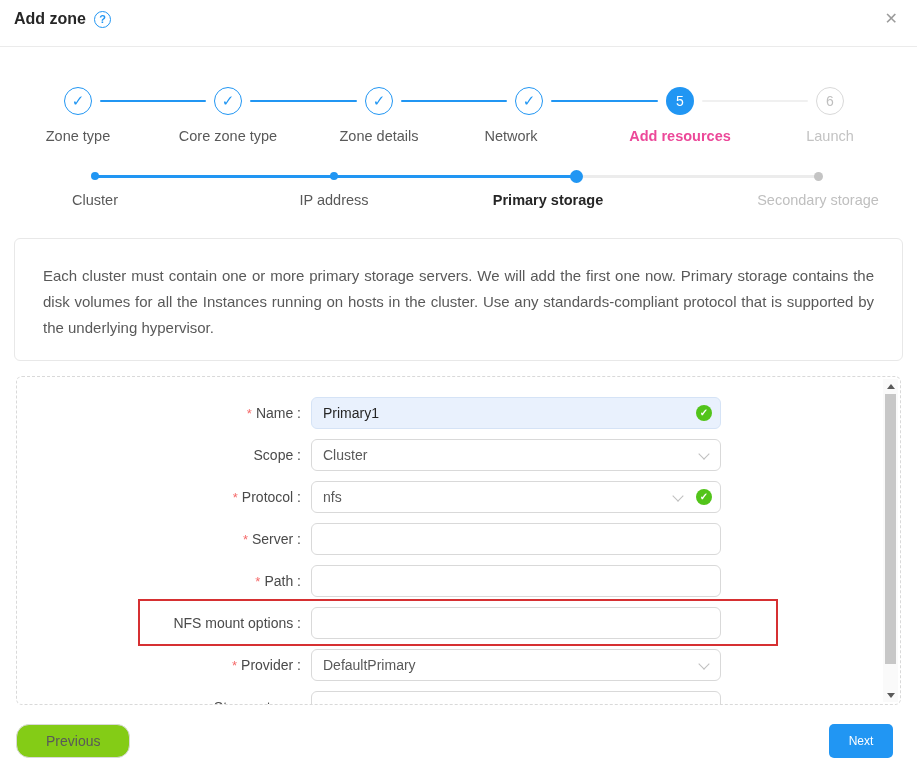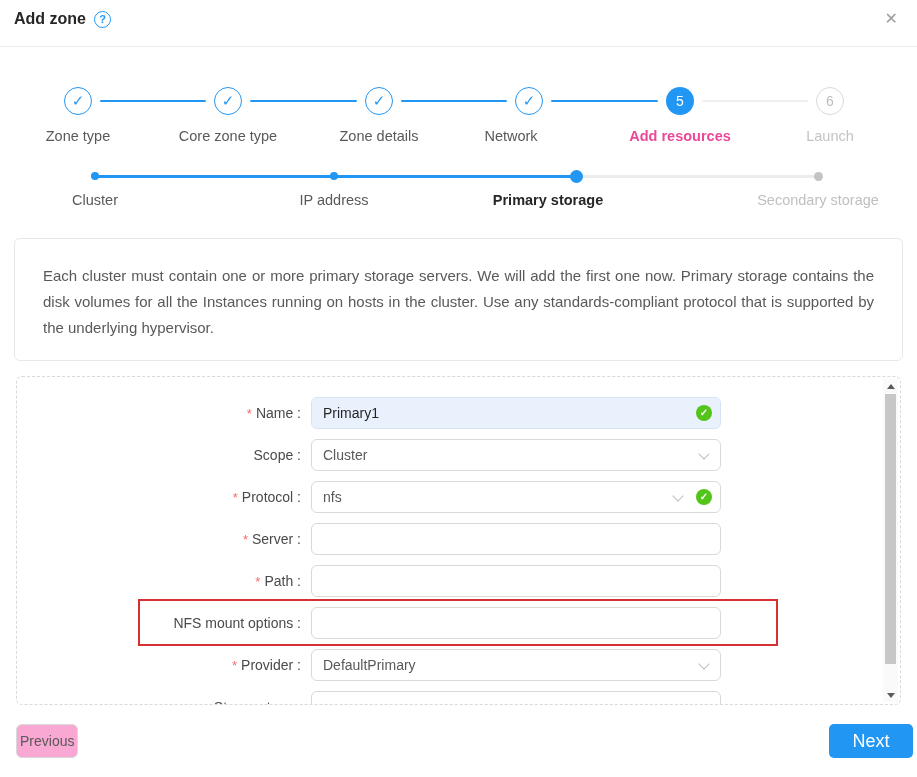--- a/index.html
+++ b/index.html
@@ -62,22 +62,22 @@
   
   .sbar { position:absolute; right:2px; top:2px; width:15px; height:323px; background:#fafafa; }
   .sarr { position:absolute; left:0; width:15px; height:14px; display:flex; align-items:center; justify-content:center; cursor:pointer; }
   .sarr.up { top:0; }
   .sarr.down { bottom:0; }
   .tri-up { width:0; height:0; border-left:4px solid transparent; border-right:4px solid transparent; border-bottom:5px solid #5a5a5a; }
   .tri-down { width:0; height:0; border-left:4px solid transparent; border-right:4px solid transparent; border-top:5px solid #5a5a5a; }
   .sthumb { position:absolute; left:2px; top:15px; width:11px; height:270px; background:#c7c7c7; cursor:pointer; }
 
   
-  .btn-prev { position:absolute; left:16px; top:724px; height:34px; padding:0 3px; background:#f9a8d4; border:1px solid #d9d9d9; border-radius:6px; font-size:14px; color:#595959; font-family:"Liberation Sans", sans-serif; cursor:pointer; }
-  .btn-next { position:absolute; left:829px; top:724px; width:84px; height:34px; background:#2196f3; border:none; border-radius:5px; font-size:18px; color:#fff; font-family:"Liberation Sans", sans-serif; cursor:pointer; }
+  .btn-prev { position:absolute; left:16px; top:724px; height:34px; padding:0 29px; background:#84cc16; border:1px solid #d9d9d9; border-radius:13px; font-size:14px; color:#595959; font-family:"Liberation Sans", sans-serif; cursor:pointer; }
+  .btn-next { position:absolute; left:829px; top:724px; width:64px; height:34px; background:#2196f3; border:none; border-radius:5px; font-size:12px; color:#fff; font-family:"Liberation Sans", sans-serif; cursor:pointer; }
 </style>
 </head>
 <body>
 
 <div class="hdr">
   <div class="hdr-title-wrap">
     <span class="hdr-title">Add zone</span>
     <span class="help-ic">?</span>
   </div>
   <span class="close-ic">✕</span>

